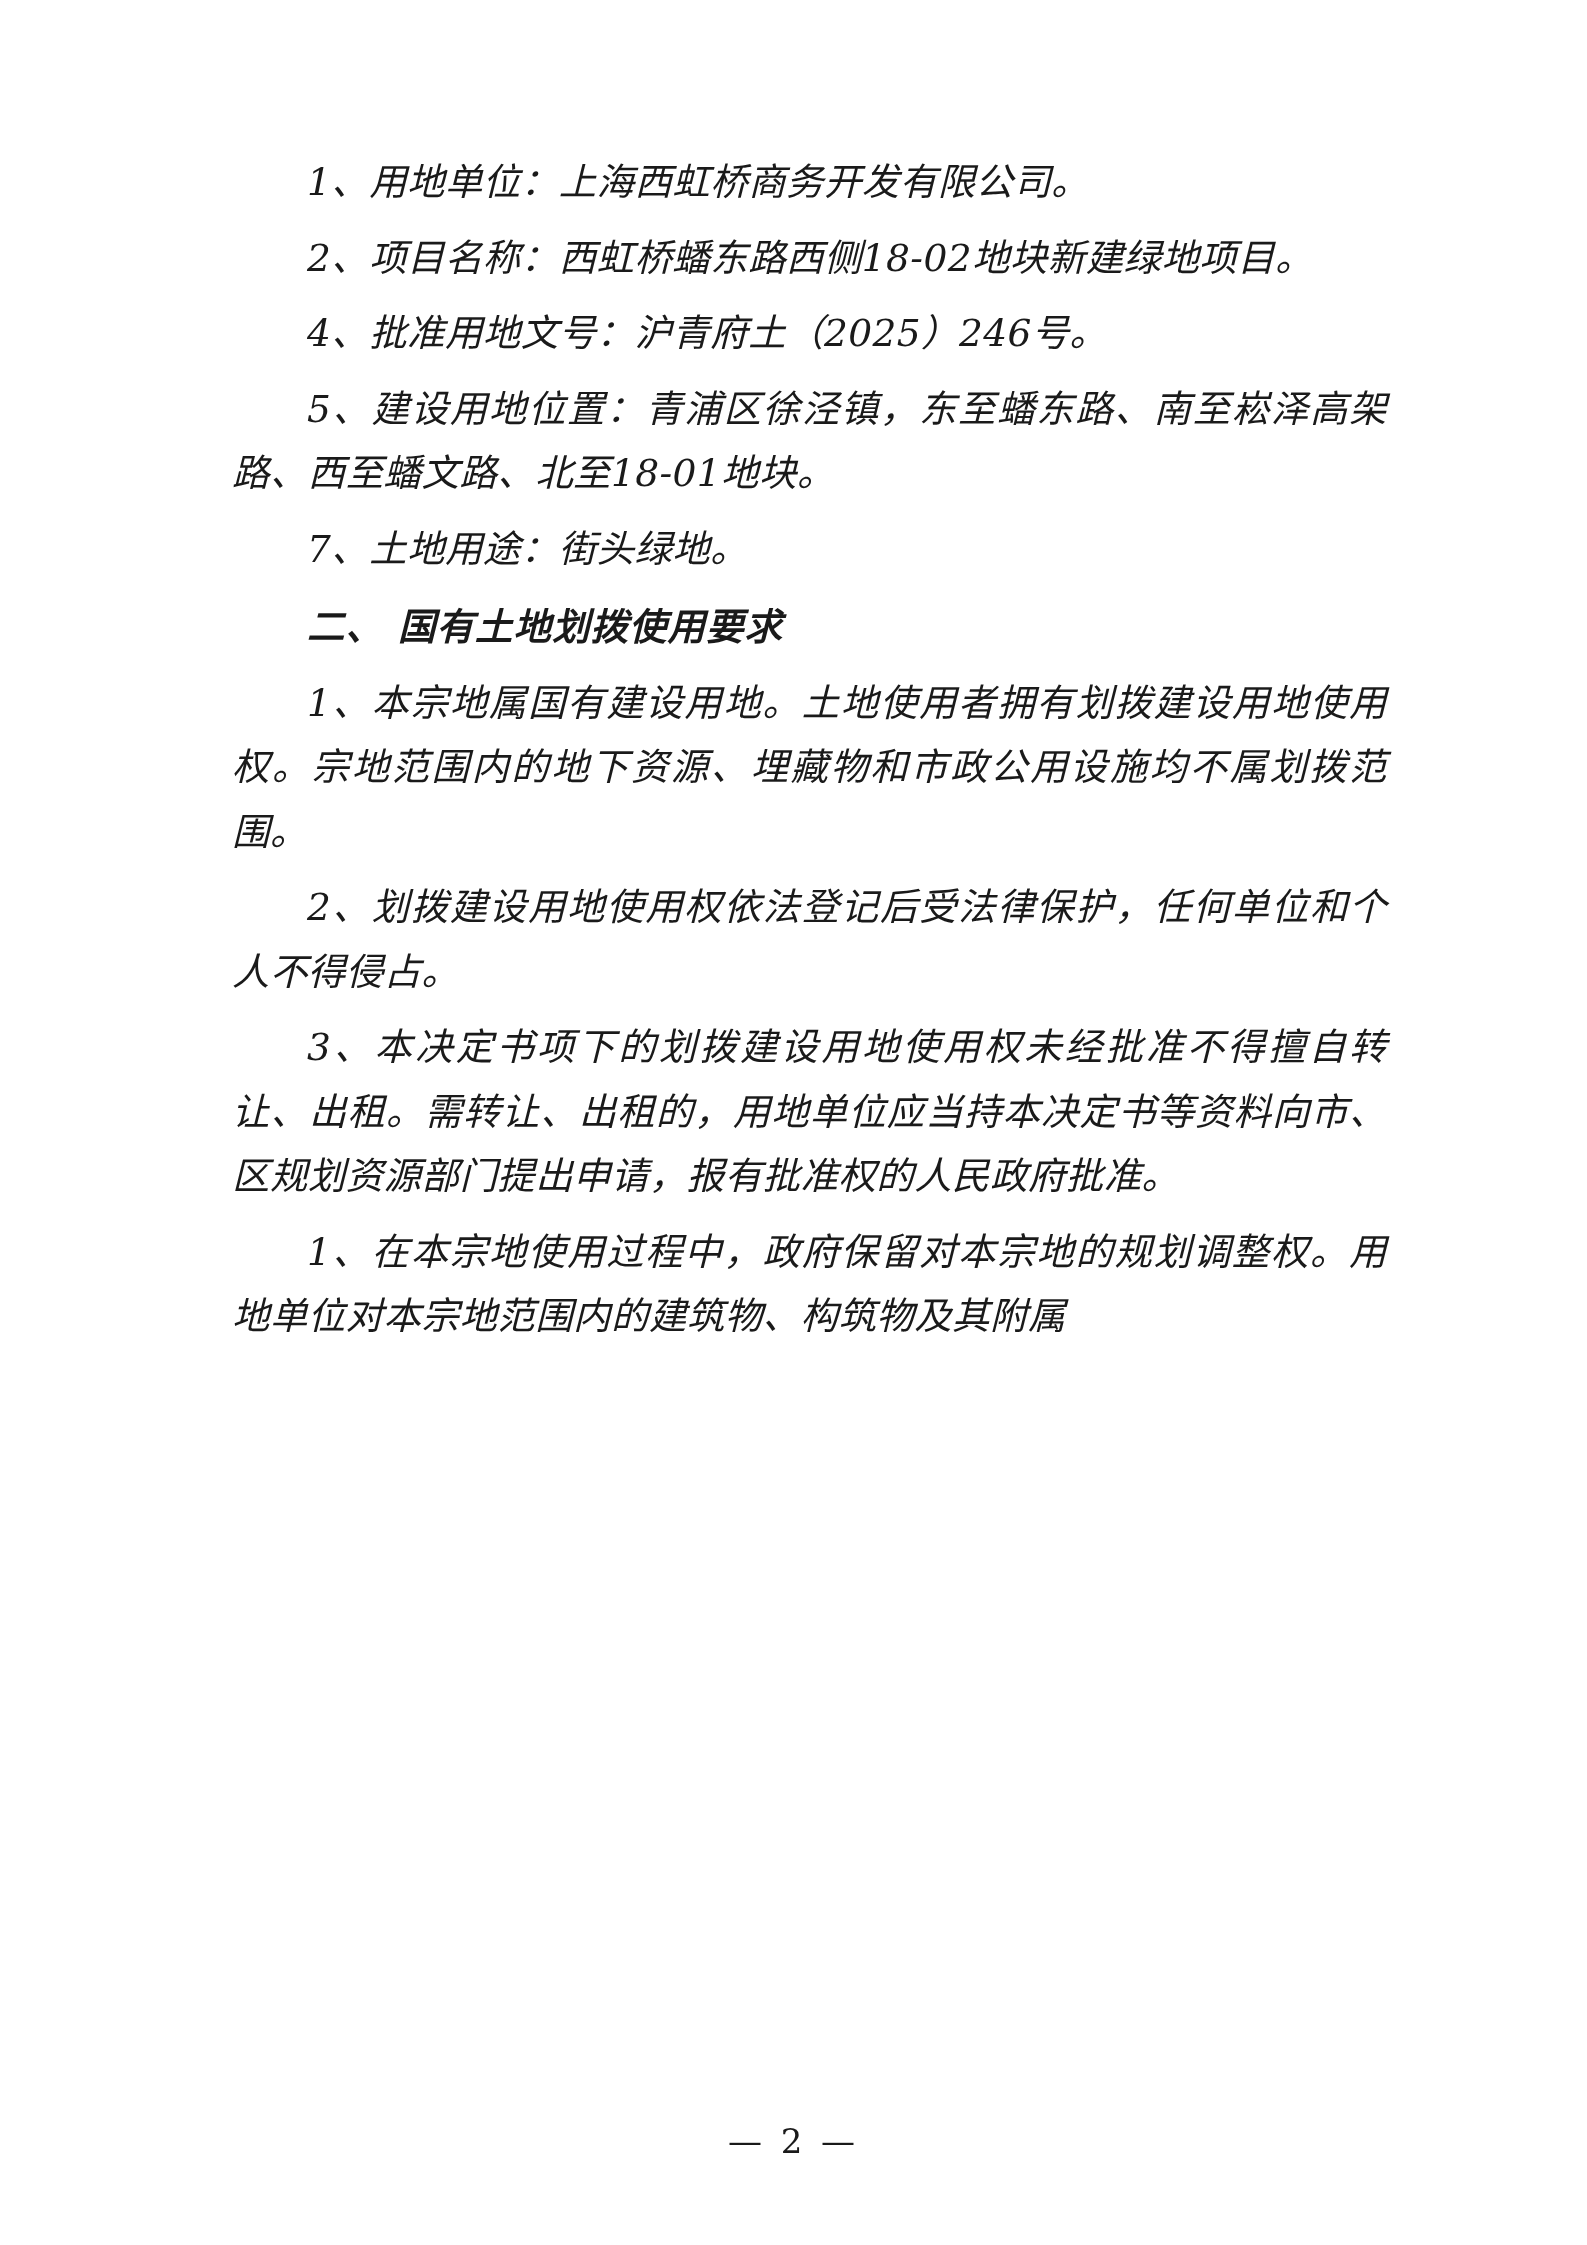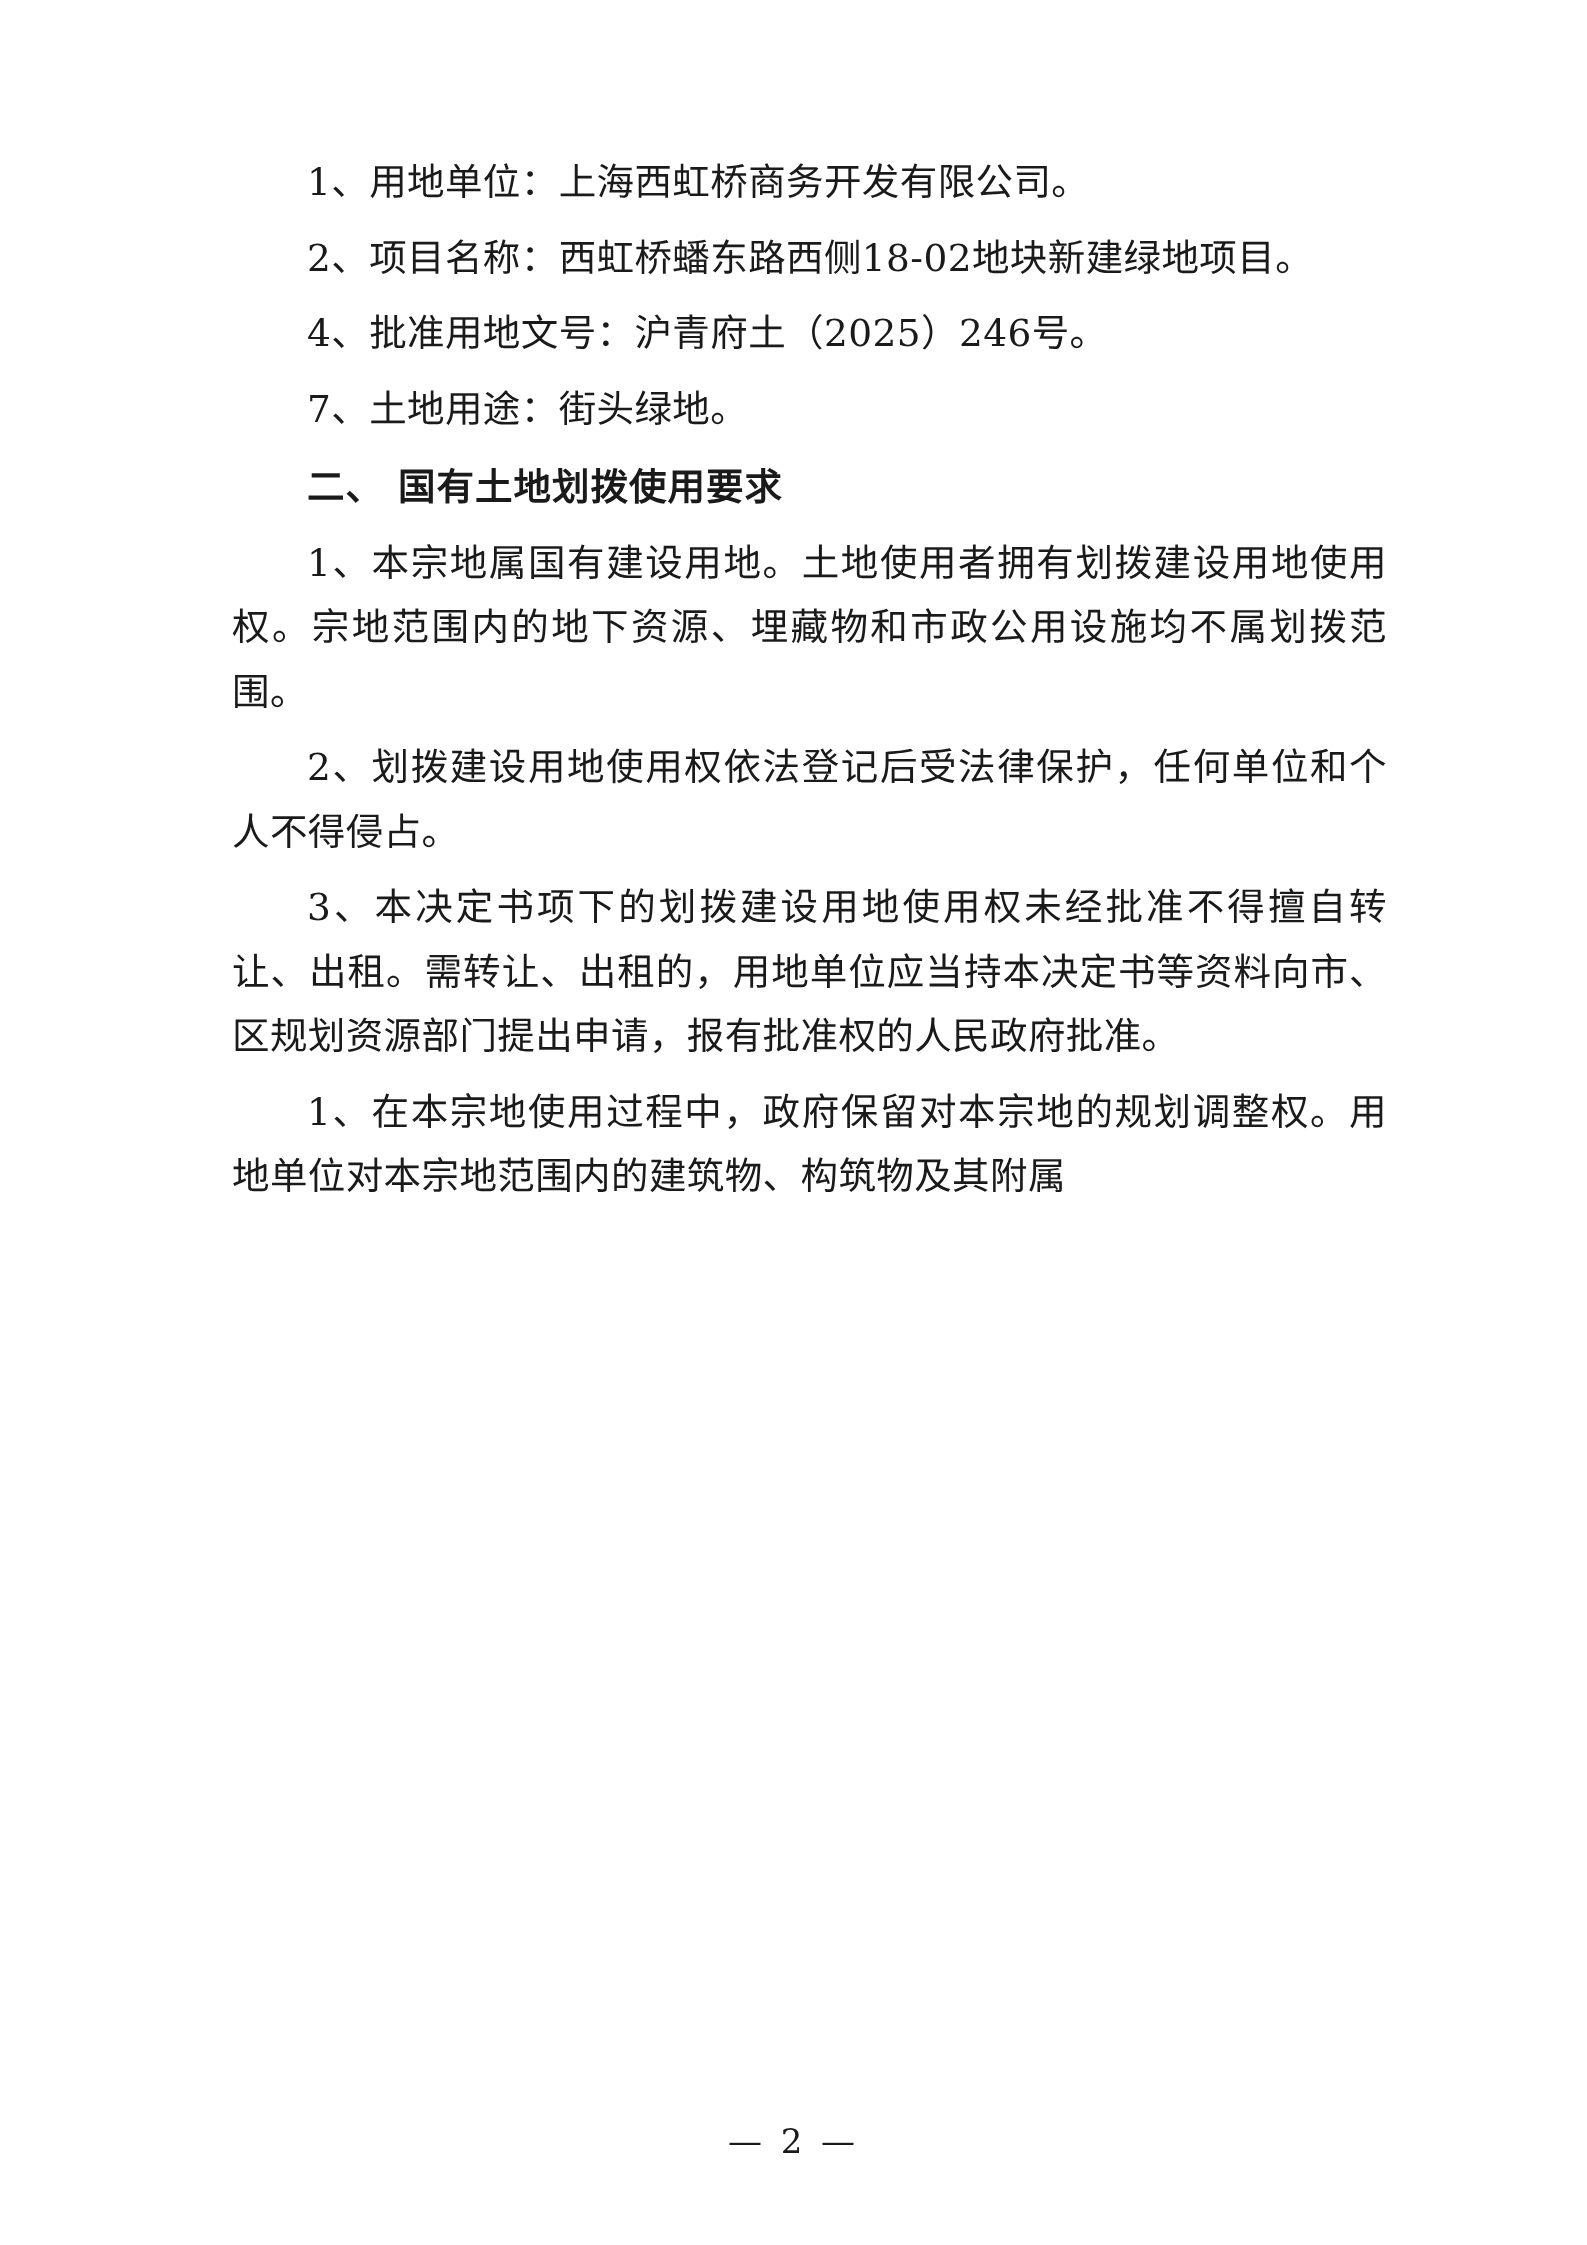--- a/index.html
+++ b/index.html
@@ -23,20 +23,21 @@
     height: 2245px;
     box-sizing: border-box;
     padding: 150px 200px 0 232px;
   }
   .body-text {
     font-size: 37.5px;
     line-height: 1.72;
     letter-spacing: 0.4px;
     text-align: justify;
     text-justify: inter-character;
+    font-style: italic;
   }
   p.para {
     margin: 0 0 11px 0;
     text-indent: 2em;
     white-space: normal;
   }
   p.heading {
     margin: 14px 0 11px 0;
     text-indent: 2em;
     font-weight: bold;
@@ -60,20 +61,21 @@
 </style>
 </head>
 <body>
 
 <div class="page">
   <div class="body-text">
 
     <p class="para">1、用地单位：上海西虹桥商务开发有限公司。</p>
     <p class="para">2、项目名称：西虹桥蟠东路西侧18-02地块新建绿地项目。</p>
     <p class="para">4、批准用地文号：沪青府土（2025）246号。</p>
+    <p class="para">5、建设用地位置：青浦区徐泾镇，东至蟠东路、南至崧泽高架路、西至蟠文路、北至18-01地块。</p>
     <p class="para">7、土地用途：街头绿地。</p>
 
     <p class="heading">二、 国有土地划拨使用要求</p>
 
     <p class="para">1、本宗地属国有建设用地。土地使用者拥有划拨建设用地使用权。宗地范围内的地下资源、埋藏物和市政公用设施均不属划拨范围。</p>
     <p class="para">2、划拨建设用地使用权依法登记后受法律保护，任何单位和个人不得侵占。</p>
     <p class="para">3、本决定书项下的划拨建设用地使用权未经批准不得擅自转让、出租。需转让、出租的，用地单位应当持本决定书等资料向市、区规划资源部门提出申请，报有批准权的人民政府批准。</p>
     <p class="para">1、在本宗地使用过程中，政府保留对本宗地的规划调整权。用地单位对本宗地范围内的建筑物、构筑物及其附属</p>
 
   </div>

